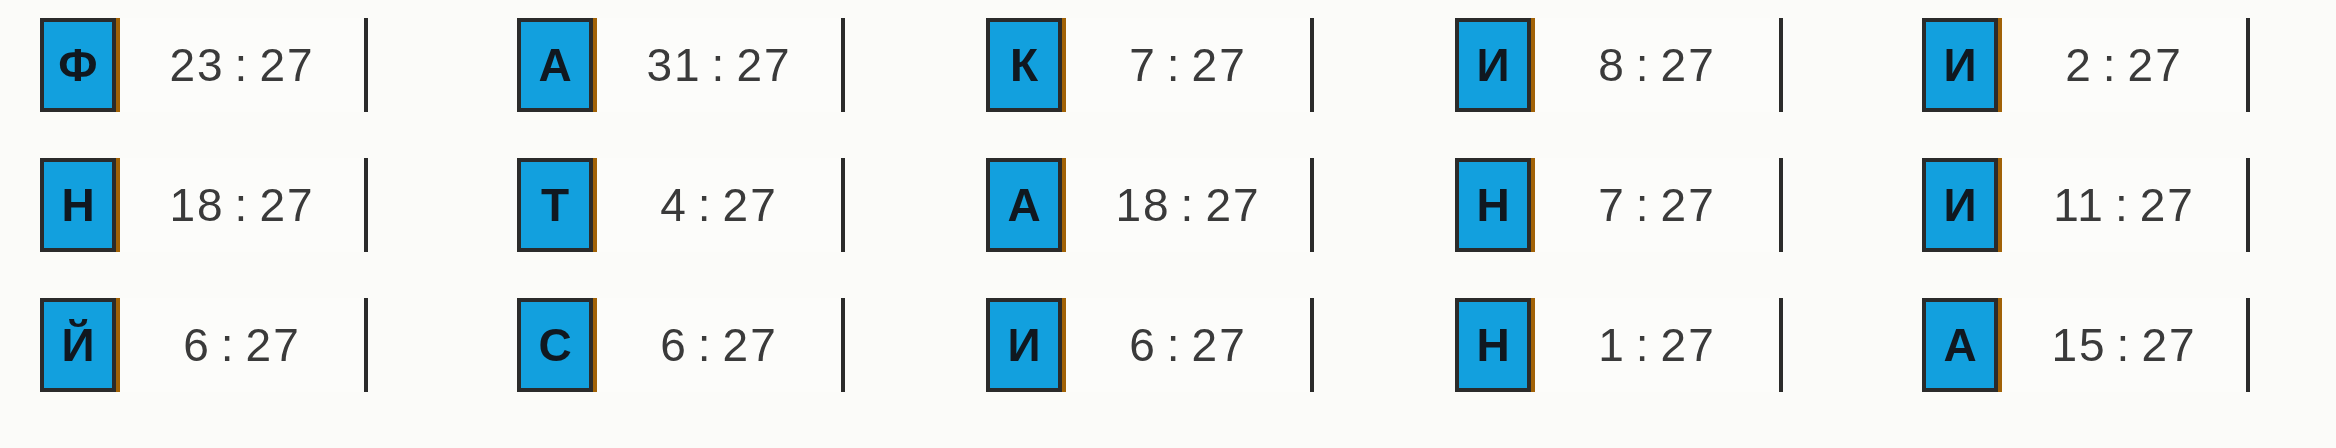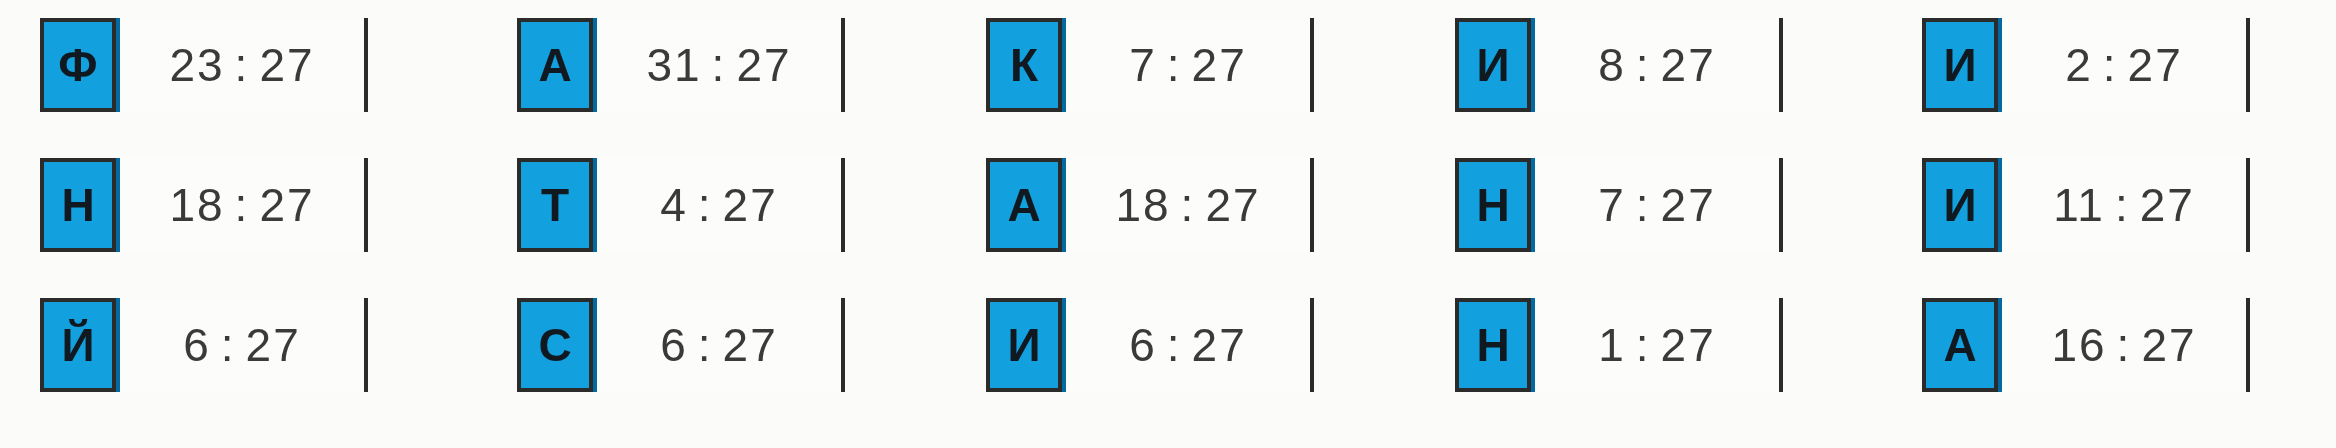--- a/index.html
+++ b/index.html
@@ -65,21 +65,21 @@
     flex: 1 1 auto;
     background: #fcfcfa;
     display: flex;
     align-items: center;
     justify-content: center;
     font-size: 46px;
     color: #3a3a3a;
     font-weight: normal;
     letter-spacing: 2px;
     white-space: pre;
-    border-left: 4px solid #0369a1;
+    border-left: 4px solid #a16207;
     margin: -4px 0;
     padding: 0 4px;
   }
   .num { display: inline-block; }
   .sep { display: inline-block; padding: 0 10px; }
   .den { display: inline-block; }
 </style>
 </head>
 <body>
 
@@ -144,16 +144,16 @@
       <div class="tile">
         <div class="badge">И</div>
         <div class="value"><span class="num">2</span><span class="sep">:</span><span class="den">27</span></div>
       </div>
       <div class="tile">
         <div class="badge">И</div>
         <div class="value"><span class="num">11</span><span class="sep">:</span><span class="den">27</span></div>
       </div>
       <div class="tile">
         <div class="badge">А</div>
-        <div class="value"><span class="num">16</span><span class="sep">:</span><span class="den">27</span></div>
+        <div class="value"><span class="num">15</span><span class="sep">:</span><span class="den">27</span></div>
       </div>
     </div>
   </div>
 
 </body></html>

